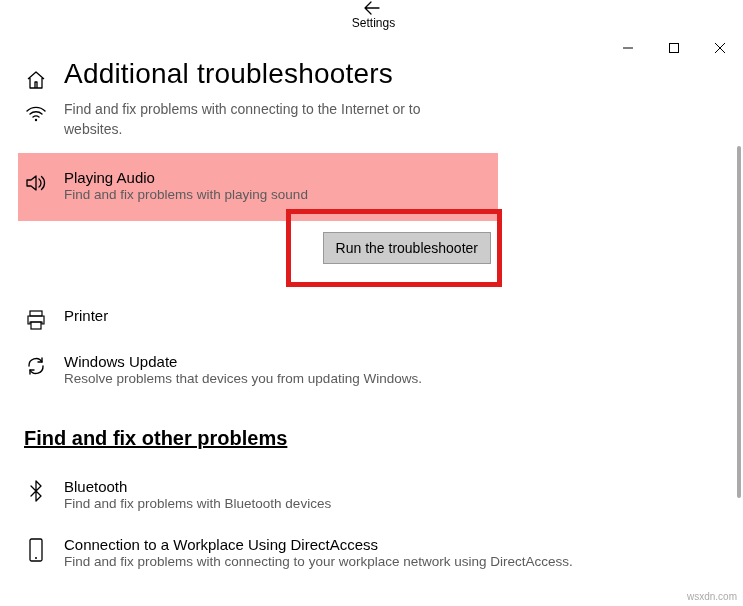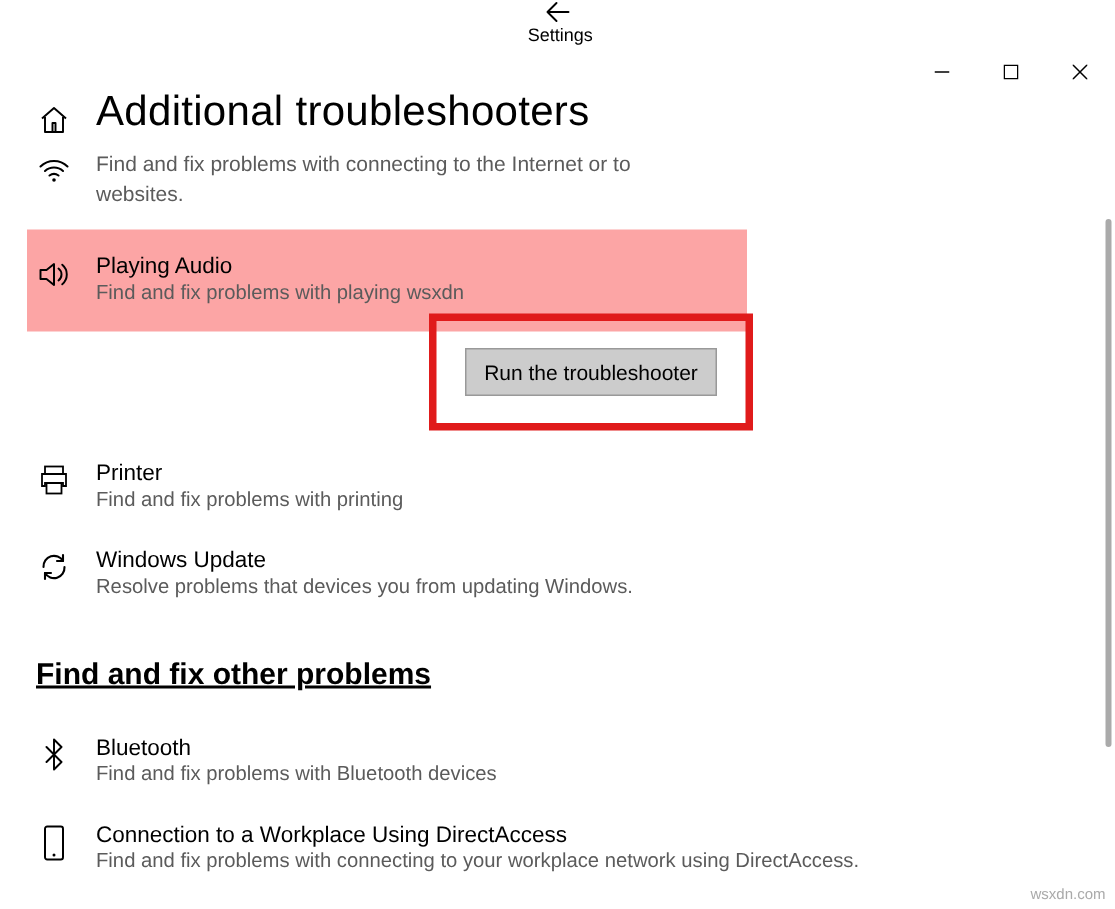--- a/index.html
+++ b/index.html
@@ -108,21 +108,21 @@
     }
     .ts-selected .ts-title { font-size: 15px; }
     .run-box {
       border: 5px solid #e01b1b;
       width: 216px;
       height: 78px;
       margin-left: 262px;
       margin-top: -12px;
       display: flex;
       align-items: center;
-      justify-content: center;
+      justify-content: flex-end;
       padding: 6px;
       margin-bottom: 8px;
     }
     .run-btn {
       background: #ccc;
       border: 1px solid #999;
       font-size: 14px;
       padding: 7px 12px;
       font-family: inherit;
     }
@@ -204,40 +204,39 @@
   <div class="ts-selected">
     <div class="ts-item" style="padding-top:2px;padding-bottom:2px;">
       <div class="icon-slot">
         <svg width="24" height="24" viewBox="0 0 24 24">
             <path d="M3 9 H7 L12 5 V19 L7 15 H3 Z" stroke="#000" stroke-width="1.3" fill="none" stroke-linejoin="round"></path>
             <path d="M15 8 A5 5 0 0 1 15 16 M17.5 5.5 A8.5 8.5 0 0 1 17.5 18.5" stroke="#000" stroke-width="1.3" fill="none" stroke-linecap="round"></path>
           </svg>
       </div>
       <div class="ts-text">
         <div class="ts-title">Playing Audio</div>
-        <div class="ts-desc">Find and fix problems with playing wsxdn</div>
+        <div class="ts-desc">Find and fix problems with playing sound</div>
       </div>
     </div>
   </div>
 
   <div class="run-box">
     <button class="run-btn">Run the troubleshooter</button>
   </div>
 
   <div class="ts-item">
     <div class="icon-slot">
       <svg width="22" height="22" viewBox="0 0 22 22">
           <rect x="5" y="2" width="12" height="5" stroke="#000" stroke-width="1.2" fill="none"></rect>
           <path d="M3 7 H19 V15 H17 V13 H5 V15 H3 Z" stroke="#000" stroke-width="1.2" fill="none"></path>
           <rect x="6" y="13" width="10" height="7" stroke="#000" stroke-width="1.2" fill="none"></rect>
         </svg>
     </div>
     <div class="ts-text">
       <div class="ts-title">Printer</div>
-      <div class="ts-desc">Find and fix problems with printing</div>
     </div>
   </div>
 
   <div class="ts-item">
     <div class="icon-slot">
       <svg width="22" height="22" viewBox="0 0 22 22">
           <path d="M4 11 A7 7 0 0 1 17 7 M18 11 A7 7 0 0 1 5 15" stroke="#000" stroke-width="1.4" fill="none" stroke-linecap="round"></path>
           <path d="M17 3 V7 H13 M5 19 V15 H9" stroke="#000" stroke-width="1.4" fill="none" stroke-linecap="round" stroke-linejoin="round"></path>
         </svg>
     </div>

